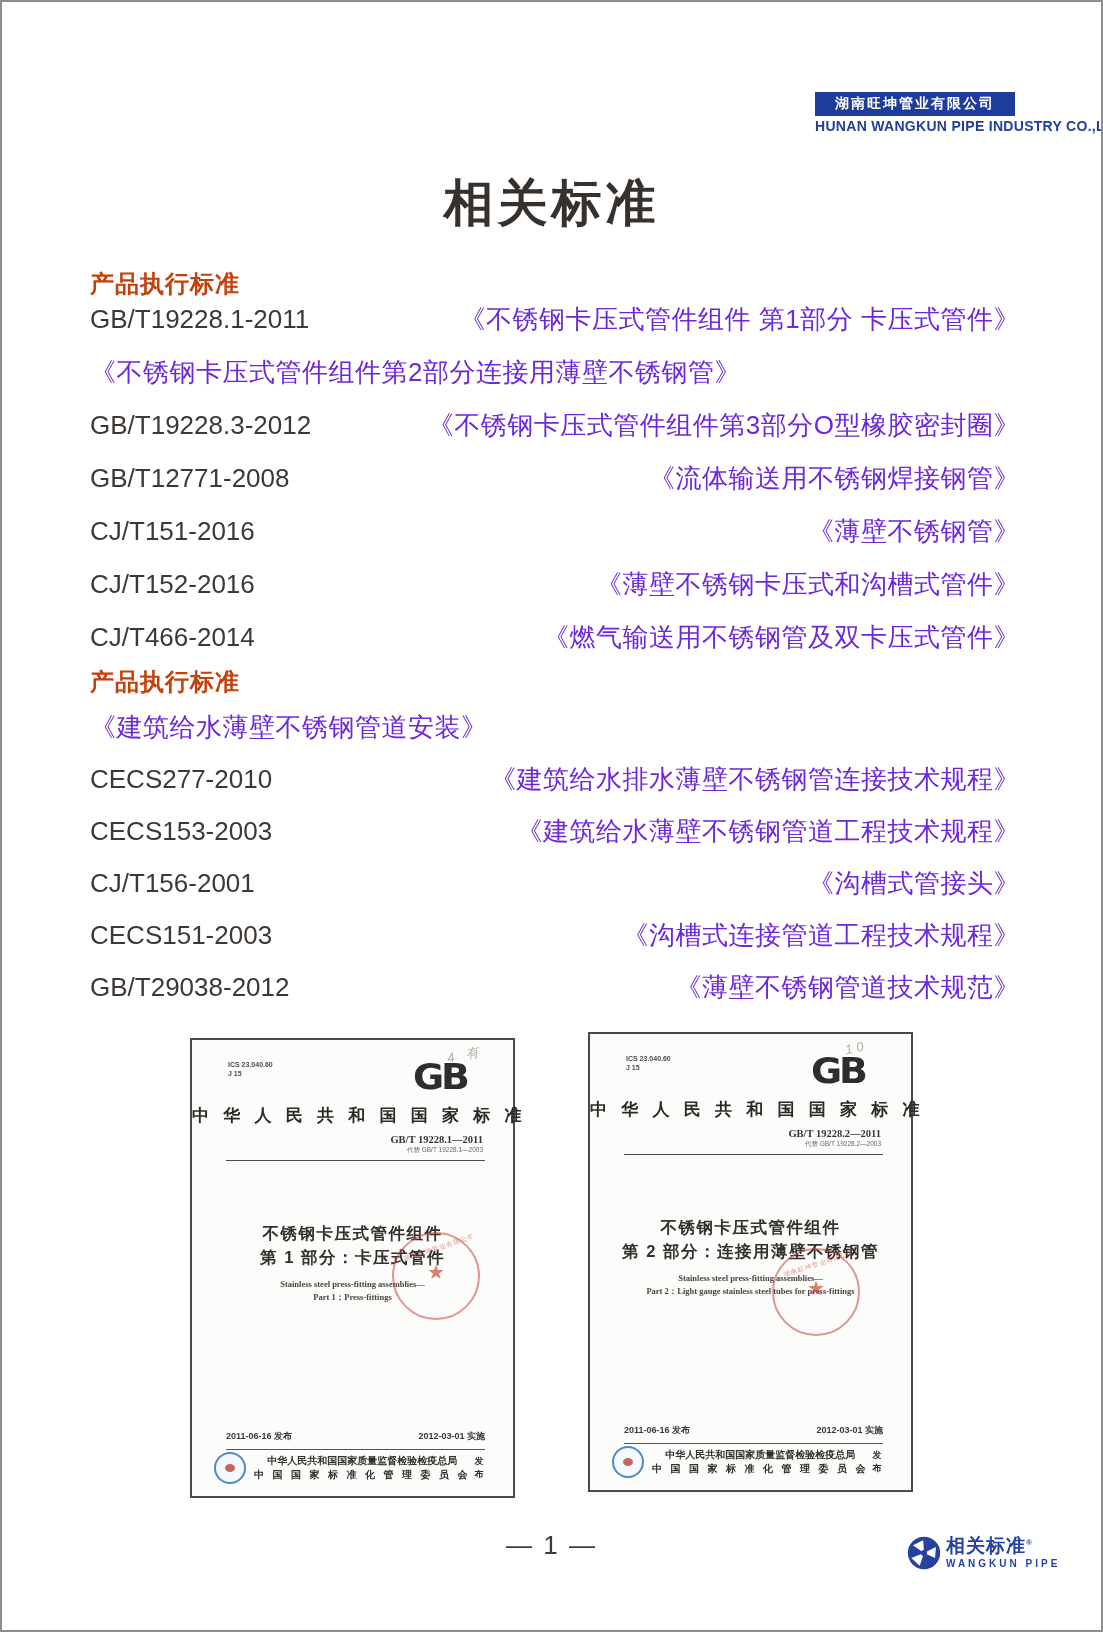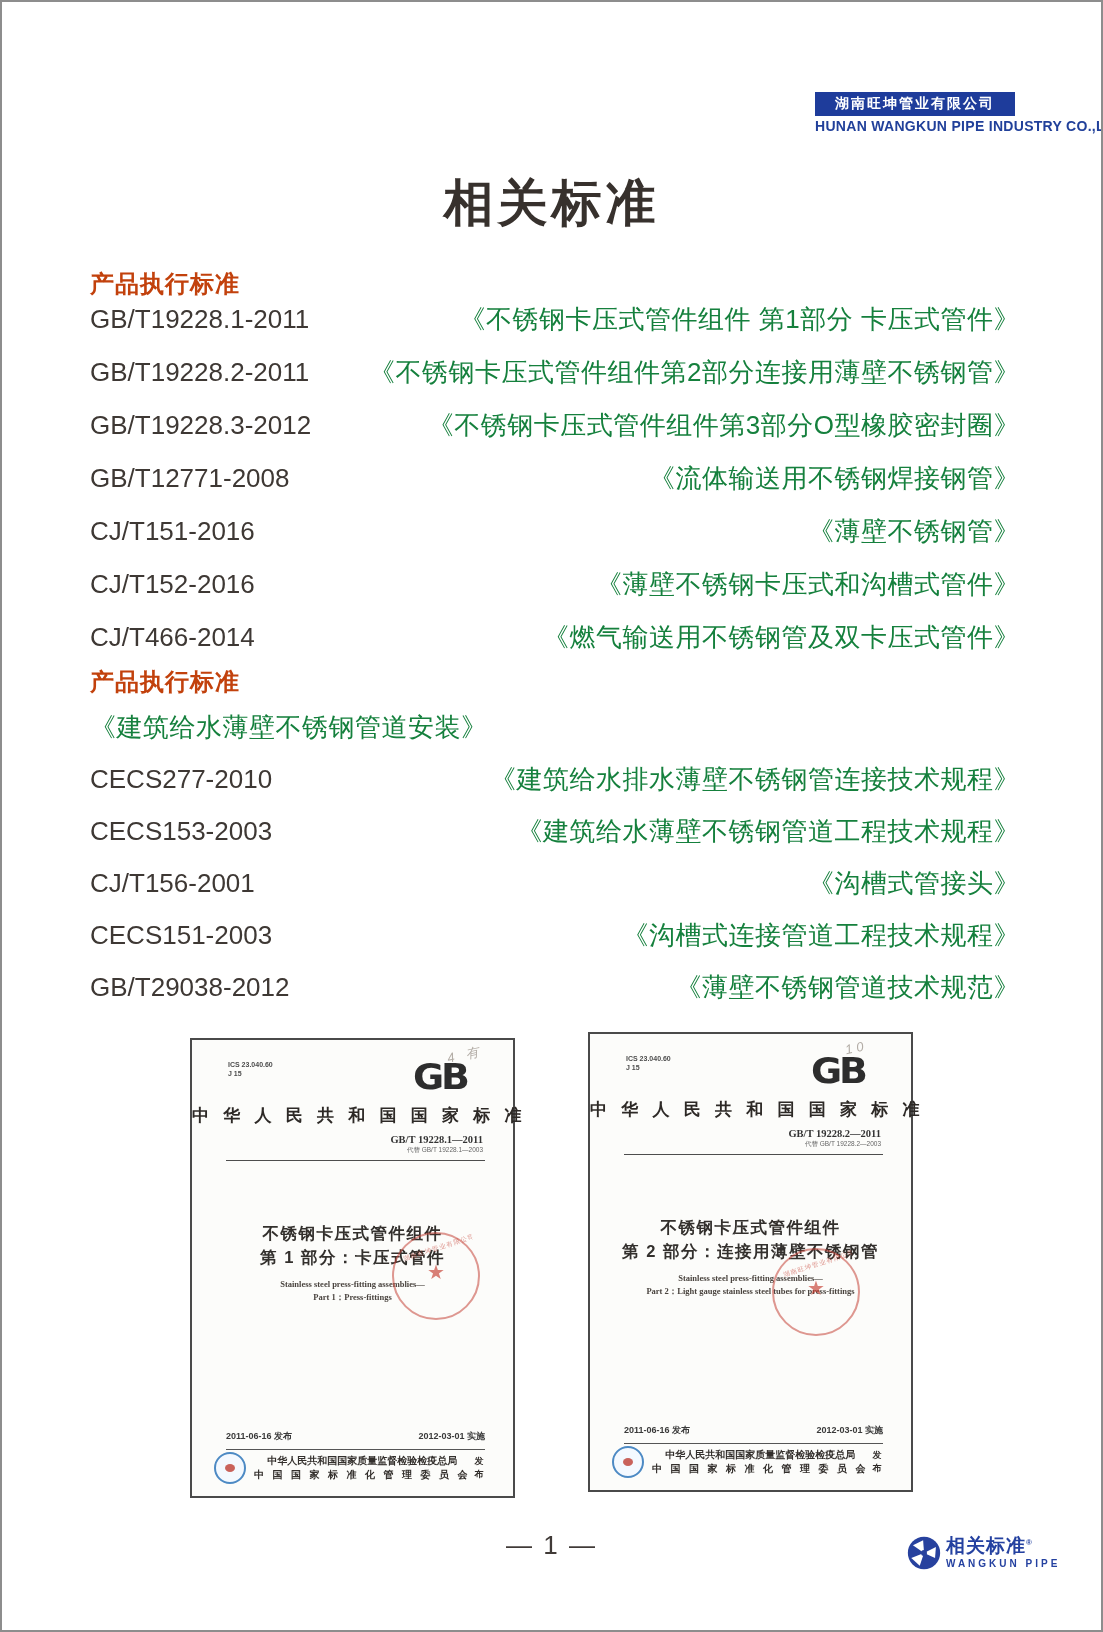--- a/index.html
+++ b/index.html
@@ -29,21 +29,21 @@
 
   
   .sec-heading {
     position:absolute; left:88px; font-size:24px; font-weight:bold; color:#c2410c;
     letter-spacing:1px;
   }
   .rows { position:absolute; left:88px; width:930px; }
   .std-row { display:flex; align-items:center; height:53px;justify-content:space-between; }
   .rows-2 .std-row { height:52px; }
   .std-code { flex:0 0 257px; font-size:26px; color:#3e3834; white-space:nowrap; }
-  .std-name { font-size:26px; color:#15803d; white-space:nowrap; letter-spacing:0.5px; }
+  .std-name { font-size:26px; color:#6d28d9; white-space:nowrap; letter-spacing:0.5px; }
 
   
   .cover {
     position:absolute; width:325px; height:460px; background:#fcfcfa;
     border:2px solid #4a4a4a;
   }
   .ics { position:absolute; left:36px; top:20px; font-size:7px; line-height:1.35; color:#4c4c4c; font-weight:bold; }
   .gb-logo {
     position:absolute; left:213px; top:20px; width:70px; height:36px;
     font-family:"DejaVu Sans", sans-serif; font-weight:900; font-size:38px; line-height:34px;
@@ -117,21 +117,20 @@
 
   <div class="page-title">相关标准</div>
 
   <div class="sec-heading" style="top:266px">产品执行标准</div>
   <div class="rows rows-1" style="top:291px">
     <div class="std-row">
       <span class="std-code">GB/T19228.1-2011</span>
       <span class="std-name">《不锈钢卡压式管件组件 第1部分 卡压式管件》</span>
     </div>
     <div class="std-row">
-      <span class="std-code">GB/T19228.2-2011</span>
       <span class="std-name">《不锈钢卡压式管件组件第2部分连接用薄壁不锈钢管》</span>
     </div>
     <div class="std-row">
       <span class="std-code">GB/T19228.3-2012</span>
       <span class="std-name">《不锈钢卡压式管件组件第3部分O型橡胶密封圈》</span>
     </div>
     <div class="std-row">
       <span class="std-code">GB/T12771-2008</span>
       <span class="std-name">《流体输送用不锈钢焊接钢管》</span>
     </div>

